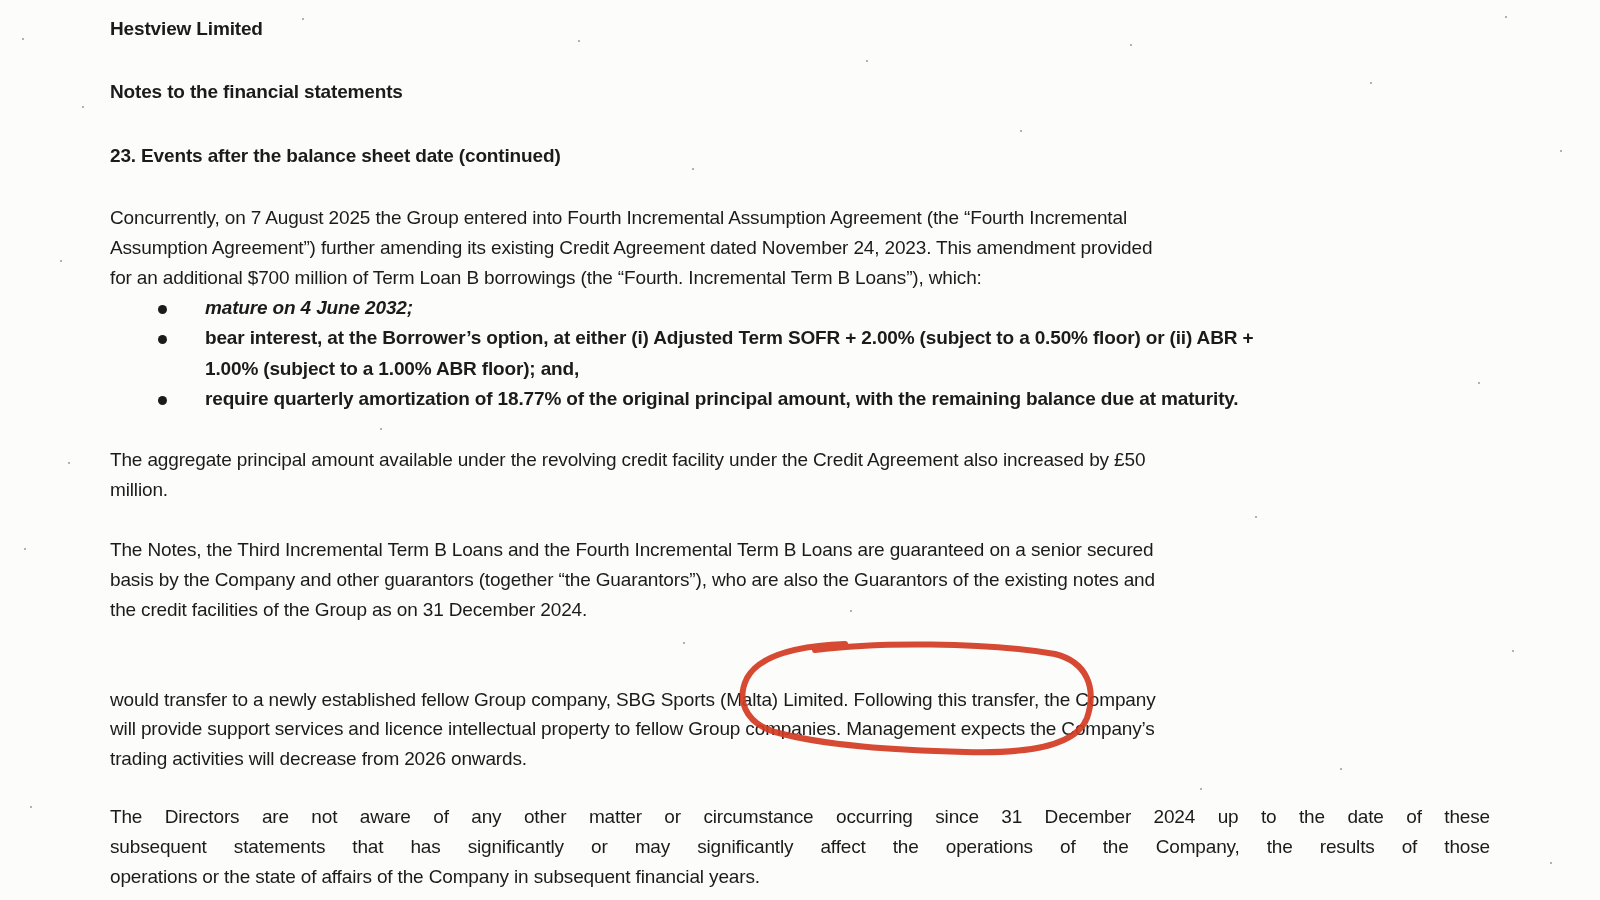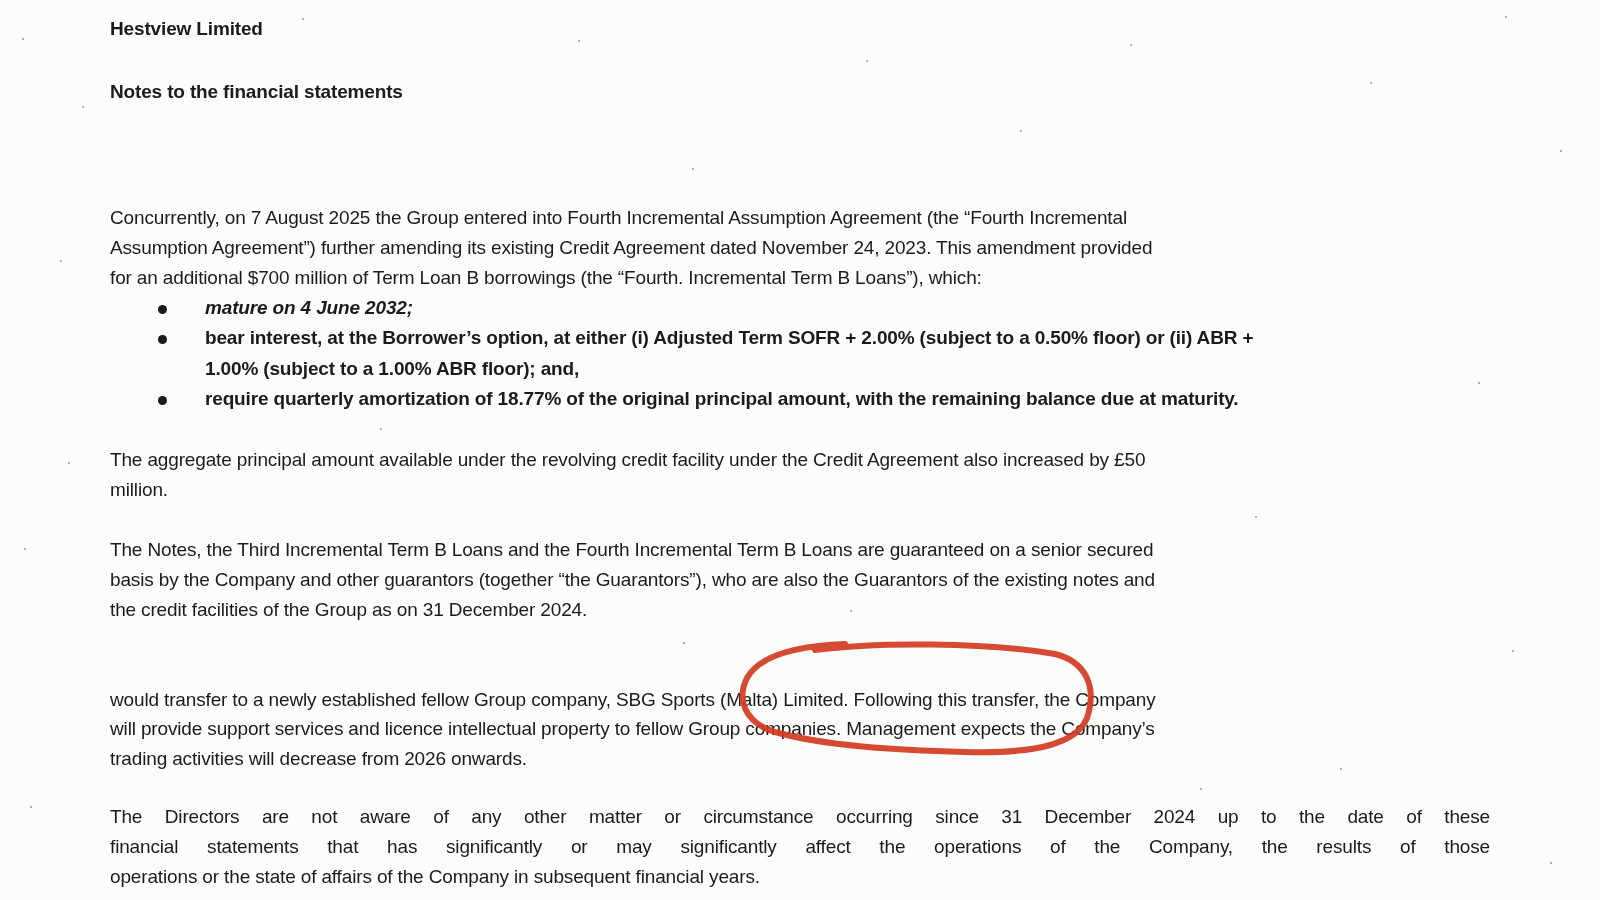--- a/index.html
+++ b/index.html
@@ -79,20 +79,21 @@
   <div class="speck" style="left:850px;top:610px"></div>
   <div class="speck" style="left:683px;top:642px"></div>
   <div class="speck" style="left:1512px;top:650px"></div>
   <div class="speck" style="left:1340px;top:768px"></div>
   <div class="speck" style="left:30px;top:806px"></div>
   <div class="speck" style="left:1200px;top:788px"></div>
   <div class="speck" style="left:1550px;top:862px"></div>
 
   <div class="line bold" style="top:14px">Hestview Limited</div>
   <div class="line bold" style="top:77px">Notes to the financial statements</div>
+  <div class="line bold" style="top:141px">23. Events after the balance sheet date (continued)</div>
 
   <div class="line" style="top:203px">Concurrently, on 7 August 2025 the Group entered into Fourth Incremental Assumption Agreement (the “Fourth Incremental</div>
   <div class="line" style="top:233px">Assumption Agreement”) further amending its existing Credit Agreement dated November 24, 2023. This amendment provided</div>
   <div class="line" style="top:263px">for an additional $700 million of Term Loan B borrowings (the “Fourth. Incremental Term B Loans”), which:</div>
 
   <div class="bullet-dot" style="top:305px"></div>
   <div class="line bline italic" style="top:293px">mature on 4 June 2032;</div>
 
   <div class="bullet-dot" style="top:335px"></div>
   <div class="line bline" style="top:323px">bear interest, at the Borrower’s option, at either (i) Adjusted Term SOFR + 2.00% (subject to a 0.50% floor) or (ii) ABR +</div>
@@ -106,21 +107,21 @@
 
   <div class="line" style="top:565px">basis by the Company and other guarantors (together “the Guarantors”), who are also the Guarantors of the existing notes and</div>
   <div class="line" style="top:535px">The Notes, the Third Incremental Term B Loans and the Fourth Incremental Term B Loans are guaranteed on a senior secured</div>
   <div class="line" style="top:595px">the credit facilities of the Group as on 31 December 2024.</div>
 
   <div class="line" style="top:685px">would transfer to a newly established fellow Group company, SBG Sports (Malta) Limited. Following this transfer, the Company</div>
   <div class="line" style="top:714px">will provide support services and licence intellectual property to fellow Group companies. Management expects the Company’s</div>
   <div class="line" style="top:744px">trading activities will decrease from 2026 onwards.</div>
 
   <div class="line just" style="top:802px">The Directors are not aware of any other matter or circumstance occurring since 31 December 2024 up to the date of these</div>
-  <div class="line just" style="top:832px">financial statements that has significantly or may significantly affect the operations of the Company, the results of those</div>
+  <div class="line just" style="top:832px">subsequent statements that has significantly or may significantly affect the operations of the Company, the results of those</div>
   <div class="line" style="top:862px">operations or the state of affairs of the Company in subsequent financial years.</div>
 
   <svg class="annotation" viewBox="0 0 360 118">
     <path d="M 80 10
              C 140 2, 250 2, 320 14
              C 352 22, 362 48, 352 78
              C 342 104, 300 114, 230 112
              C 160 110, 90 106, 40 92
              C 8 82, 2 58, 12 38
              C 24 16, 60 6, 110 4" fill="none" stroke="#d23a22" stroke-width="6" stroke-linecap="round" stroke-linejoin="round" opacity="0.92"></path>

